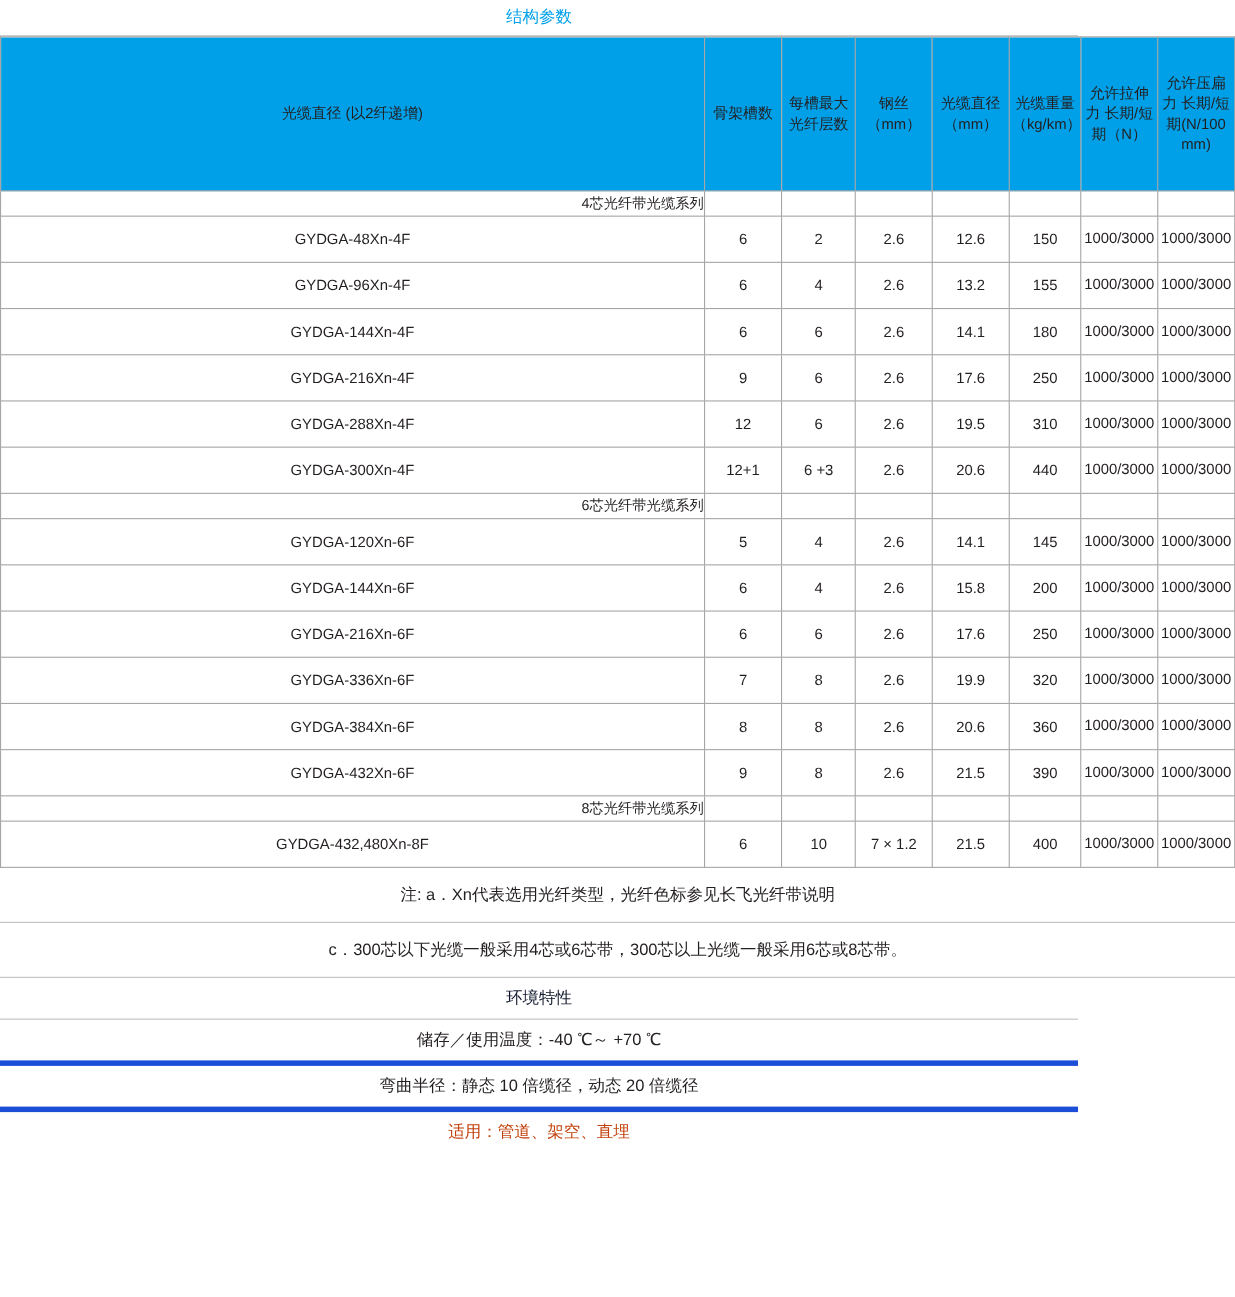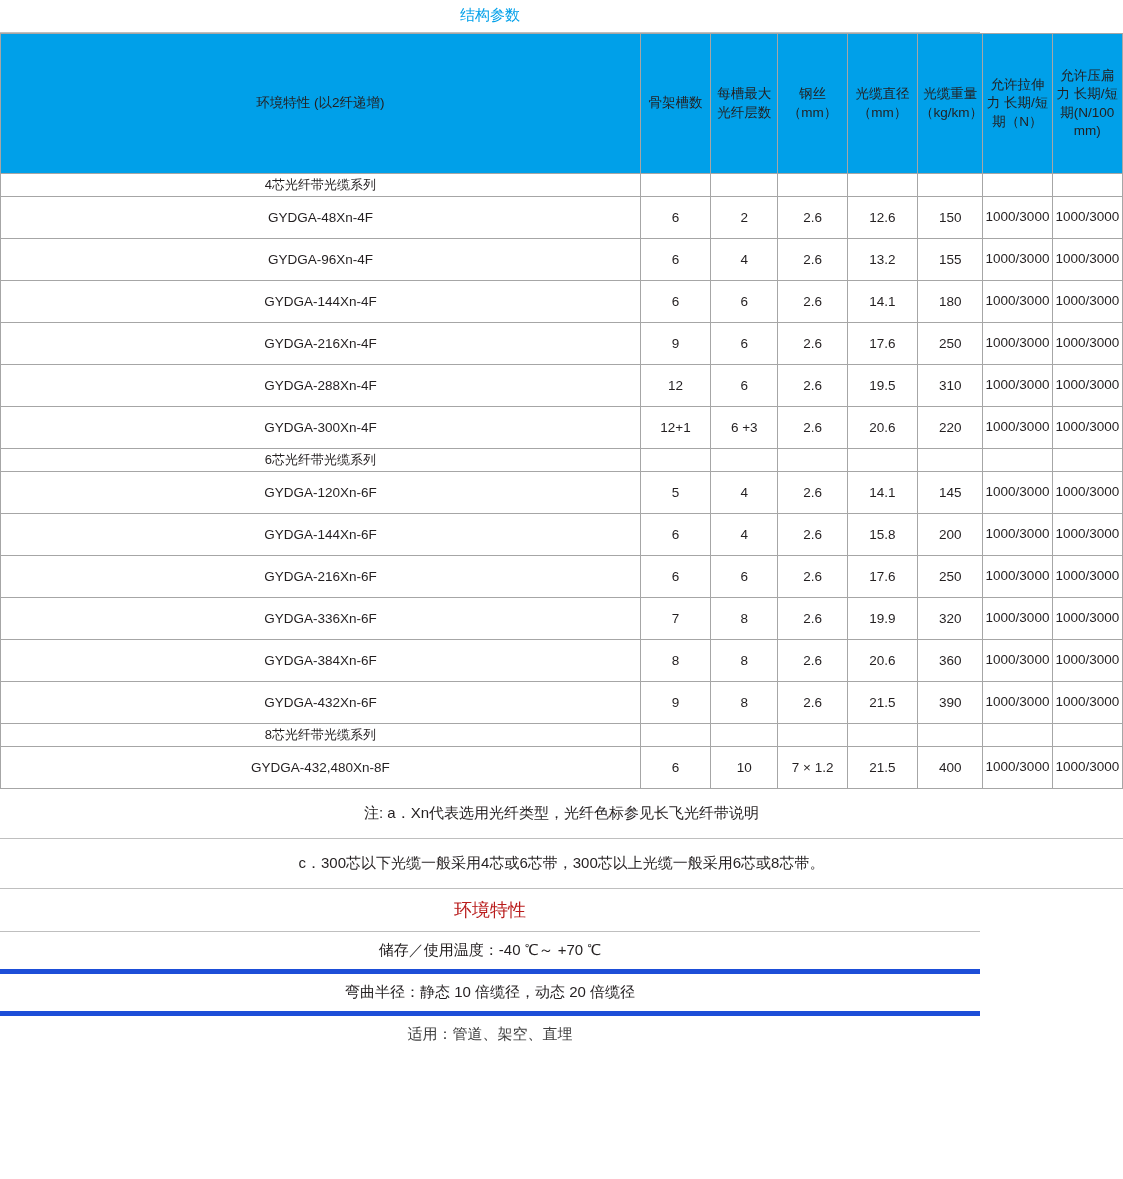--- a/index.html
+++ b/index.html
@@ -58,53 +58,53 @@
   .col-weight { width: 65px; }
   .col-tens   { width: 69px; }
   .col-crush  { width: 70px; }
 
   tbody td { background: #fff; height: 42px; }
   tbody tr.series-row td {
     height: 22px;
     padding: 2px 0;
   }
   tbody tr.series-row td.series-label {
-    text-align: center;
+    text-align: right;
     font-size: 13px;
   }
   td.model-name { font-size: 14px; margin-left: 44px; }
   td.narrow-wrap { line-height: 1.25; font-size: 13.5px; }
 
   .notes {
     width: 1123px;
   }
   .note-line {
     text-align: center;
     font-size: 15px;
     padding: 15px 0;
     border-bottom: 1px solid #bfbfbf;
     color: #231f20;
   }
   .note-line:first-child { border-top: none; }
   .env-title {
     text-align: center;
-    color: #b91c1c;
-    font-size: 18px;
+    color: #0f172a;
+    font-size: 15px;
     padding: 9px 0;
     border-bottom: 1px solid #bfbfbf;
   }
   .env-line {
     text-align: center;
     font-size: 15px;
     padding: 9px 0;
     border-bottom: 5px solid #1d4ed8;
   }
   .apply-line {
     text-align: center;
-    color: #404040;
+    color: #c2410c;
     font-size: 15px;
     padding: 9px 0 12px 0;
   }
   .notes-wrap { position: relative; }
 </style>
 </head>
 <body>
 
 <div class="doc">
 
@@ -116,21 +116,21 @@
         <col class="col-slots">
         <col class="col-layers">
         <col class="col-wire">
       <col class="col-dia">
         <col class="col-weight">
         <col class="col-tens">
         <col class="col-crush">
     </colgroup>
     <thead>
       <tr>
-        <th class="model-col">环境特性 (以2纤递增)</th>
+        <th class="model-col">光缆直径 (以2纤递增)</th>
         <th>骨架槽数</th>
         <th>每槽最大光纤层数</th>
         <th>钢丝（mm）</th>
         <th>光缆直径（mm）</th>
         <th>光缆重量（kg/km）</th>
         <th>允许拉伸力 长期/短期（N）</th>
         <th>允许压扁力 长期/短期(N/100 mm)</th>
       </tr>
     </thead>
     <tbody id="spec-body">
@@ -193,21 +193,21 @@
           <td class="">310</td>
           <td class="narrow-wrap">1000/3000</td>
           <td class="narrow-wrap">1000/3000</td>
         </tr>
         <tr>
           <td class="model-name">GYDGA-300Xn-4F</td>
           <td class="">12+1</td>
           <td class="">6 +3</td>
           <td class="">2.6</td>
           <td class="">20.6</td>
-          <td class="">220</td>
+          <td class="">440</td>
           <td class="narrow-wrap">1000/3000</td>
           <td class="narrow-wrap">1000/3000</td>
         </tr>
         <tr class="series-row">
           <td class="series-label">6芯光纤带光缆系列</td>
           <td></td>
           <td></td>
           <td></td>
           <td></td>
           <td></td>

